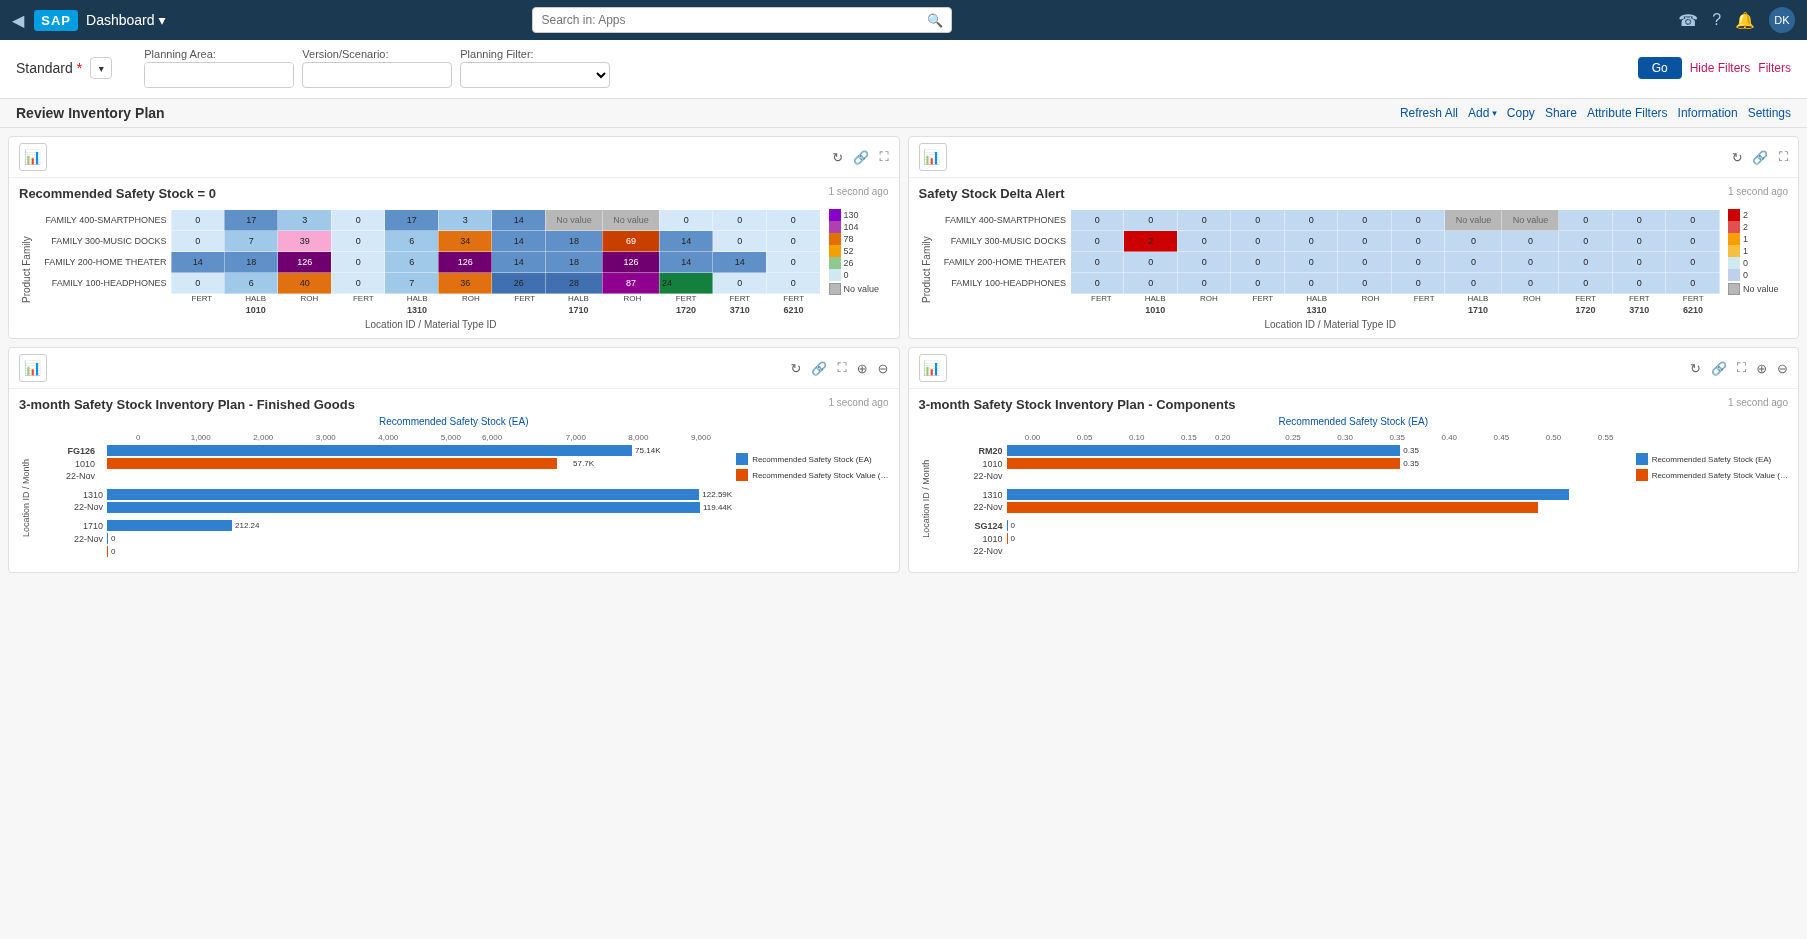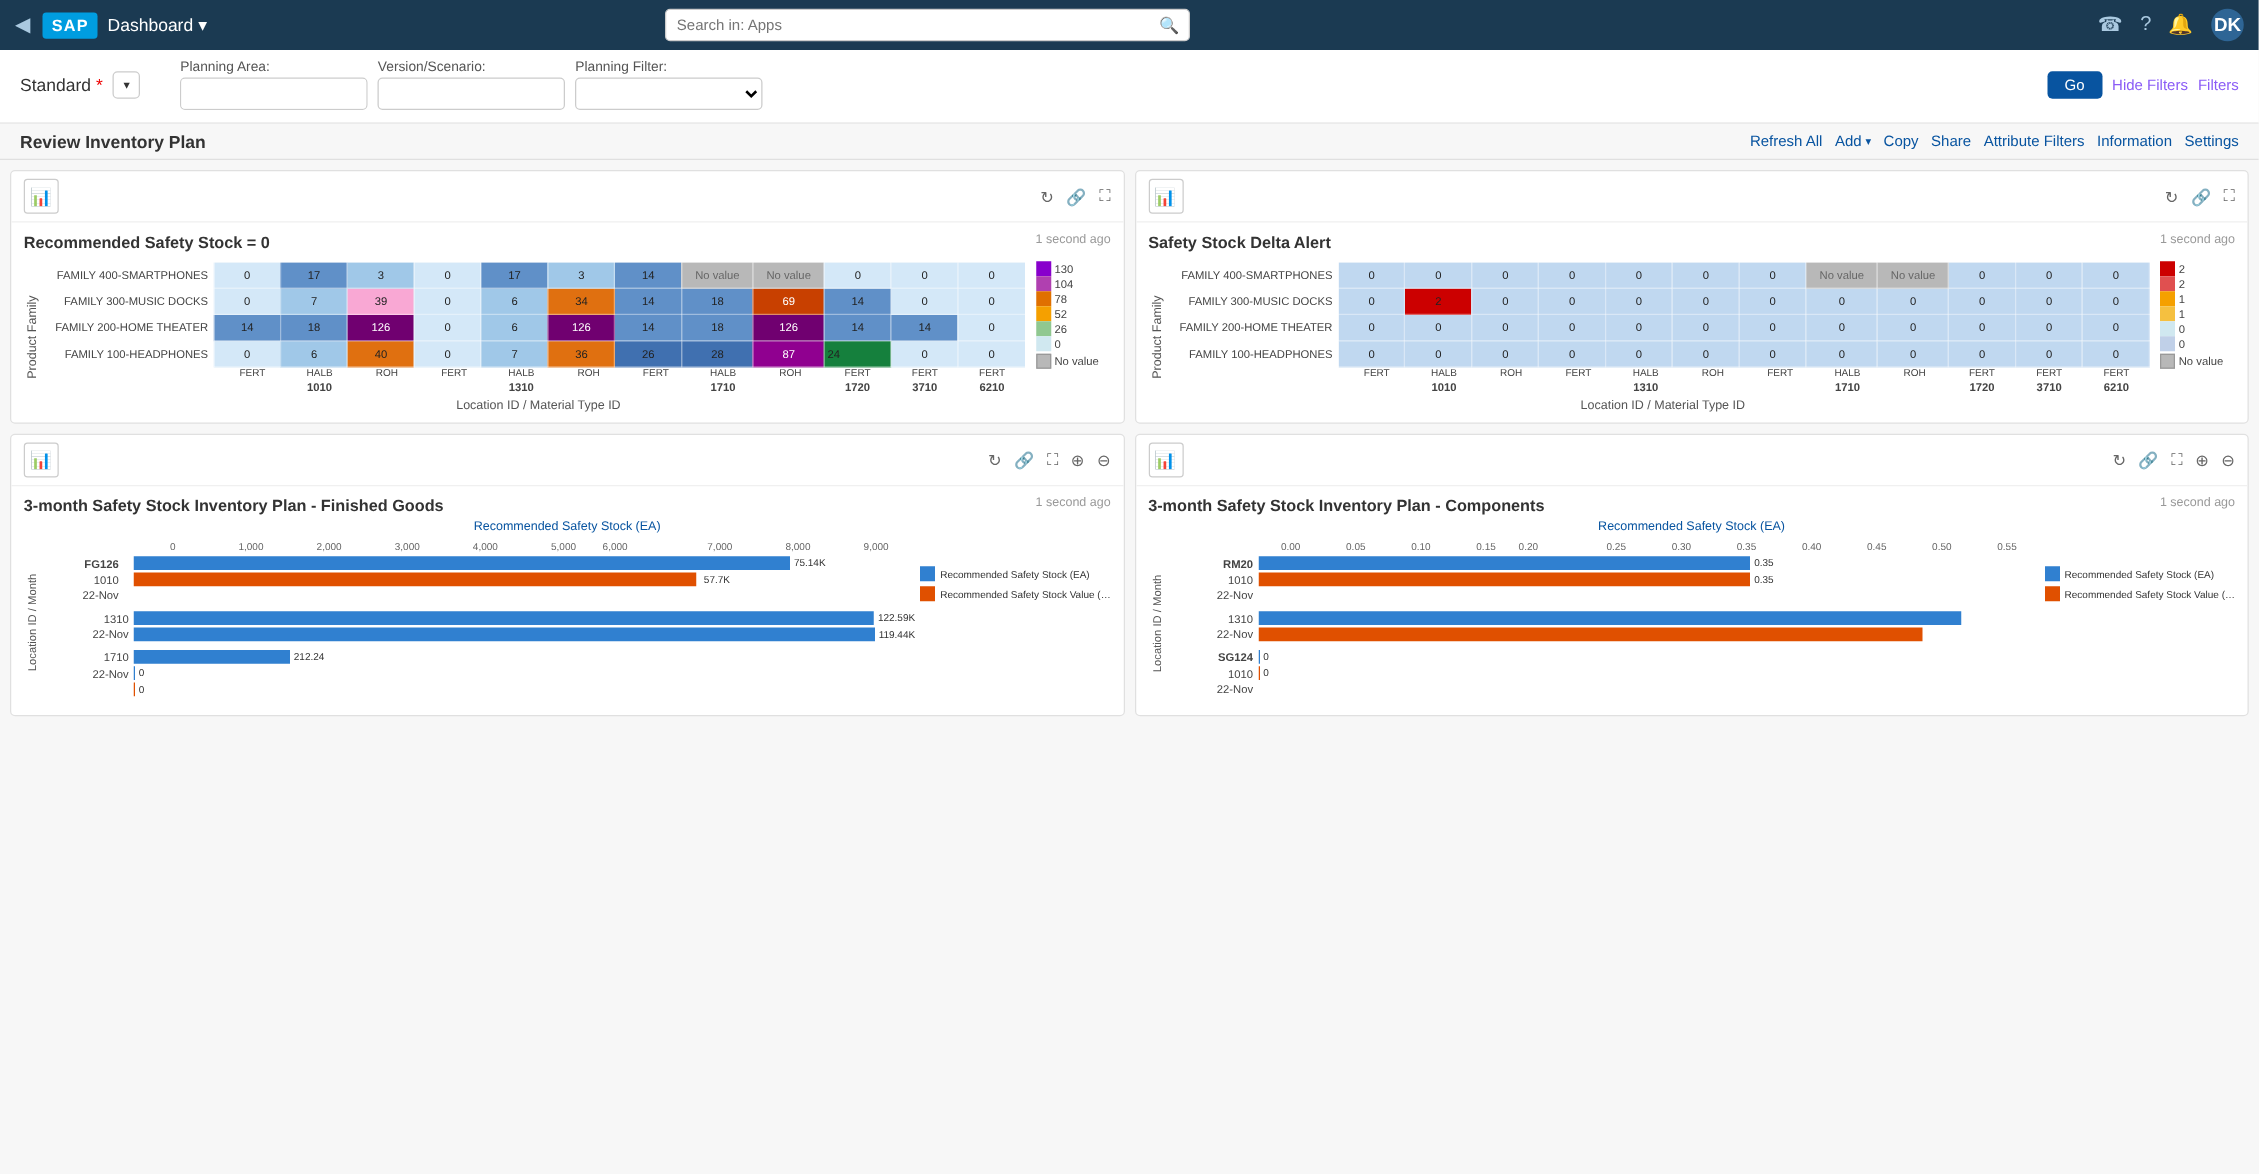--- a/index.html
+++ b/index.html
@@ -65,22 +65,22 @@
     .nav-icon { color: #aac9e0; font-size: 16px; cursor: pointer; }
     .avatar {
       background: #2e6595;
       color: white;
       border-radius: 50%;
       width: 26px;
       height: 26px;
       display: flex;
       align-items: center;
       justify-content: center;
-      font-size: 15px;
-      font-weight: bold;
+      font-size: 11px;
+      font-weight: normal;
     }
 
     
     .filter-bar {
       background: white;
       padding: 8px 16px 10px 16px;
       border-bottom: 1px solid #e0e0e0;
       display: flex;
       align-items: center;
       gap: 8px;
@@ -117,21 +117,21 @@
       background: #0854a0;
       color: white;
       border: none;
       border-radius: 4px;
       padding: 4px 14px;
       font-size: 12px;
       cursor: pointer;
       font-weight: 500;
     }
     .link-btn {
-      color: #8b5cf6;
+      color: #be185d;
       background: none;
       border: none;
       cursor: pointer;
       font-size: 12px;
     }
     .filter-field {
       display: flex;
       flex-direction: column;
       gap: 2px;
     }
@@ -693,21 +693,21 @@
               <span style="flex:1;text-align:center;">9,000</span>
             </div>
           <div id="chart3-bars">
               <div style="display:flex;align-items:flex-start;margin-bottom:6px;">
                 <div style="font-size:9px;color:#444;width:70px;flex-shrink:0;text-align:right;padding-right:12px;line-height:1.4;"><strong>FG126</strong><br>1010<br>22-Nov</div>
                 <div style="flex:1;display:flex;flex-direction:column;gap:2px;">
                   <div style="display:flex;align-items:center;gap:3px;">
                     <div style="height:11px;width:84%;background:#3080d0;min-width:1px;"></div>
                     <span style="font-size:8px;color:#333;">75.14K</span>
                   </div>
-                  <div style="display:flex;align-items:center;gap:6px;">
+                  <div style="display:flex;align-items:center;gap:16px;">
                     <div style="height:11px;width:72%;background:#e05000;min-width:1px;"></div>
                     <span style="font-size:8px;color:#333;">57.7K</span>
                   </div>
                 </div>
               </div>
               <div style="display:flex;align-items:flex-start;margin-bottom:6px;">
                 <div style="font-size:9px;color:#444;width:70px;flex-shrink:0;text-align:right;padding-right:4px;line-height:1.4;">1310<br>22-Nov</div>
                 <div style="flex:1;display:flex;flex-direction:column;gap:2px;">
                   <div style="display:flex;align-items:center;gap:3px;">
                     <div style="height:11px;width:100%;background:#3080d0;min-width:1px;"></div>

